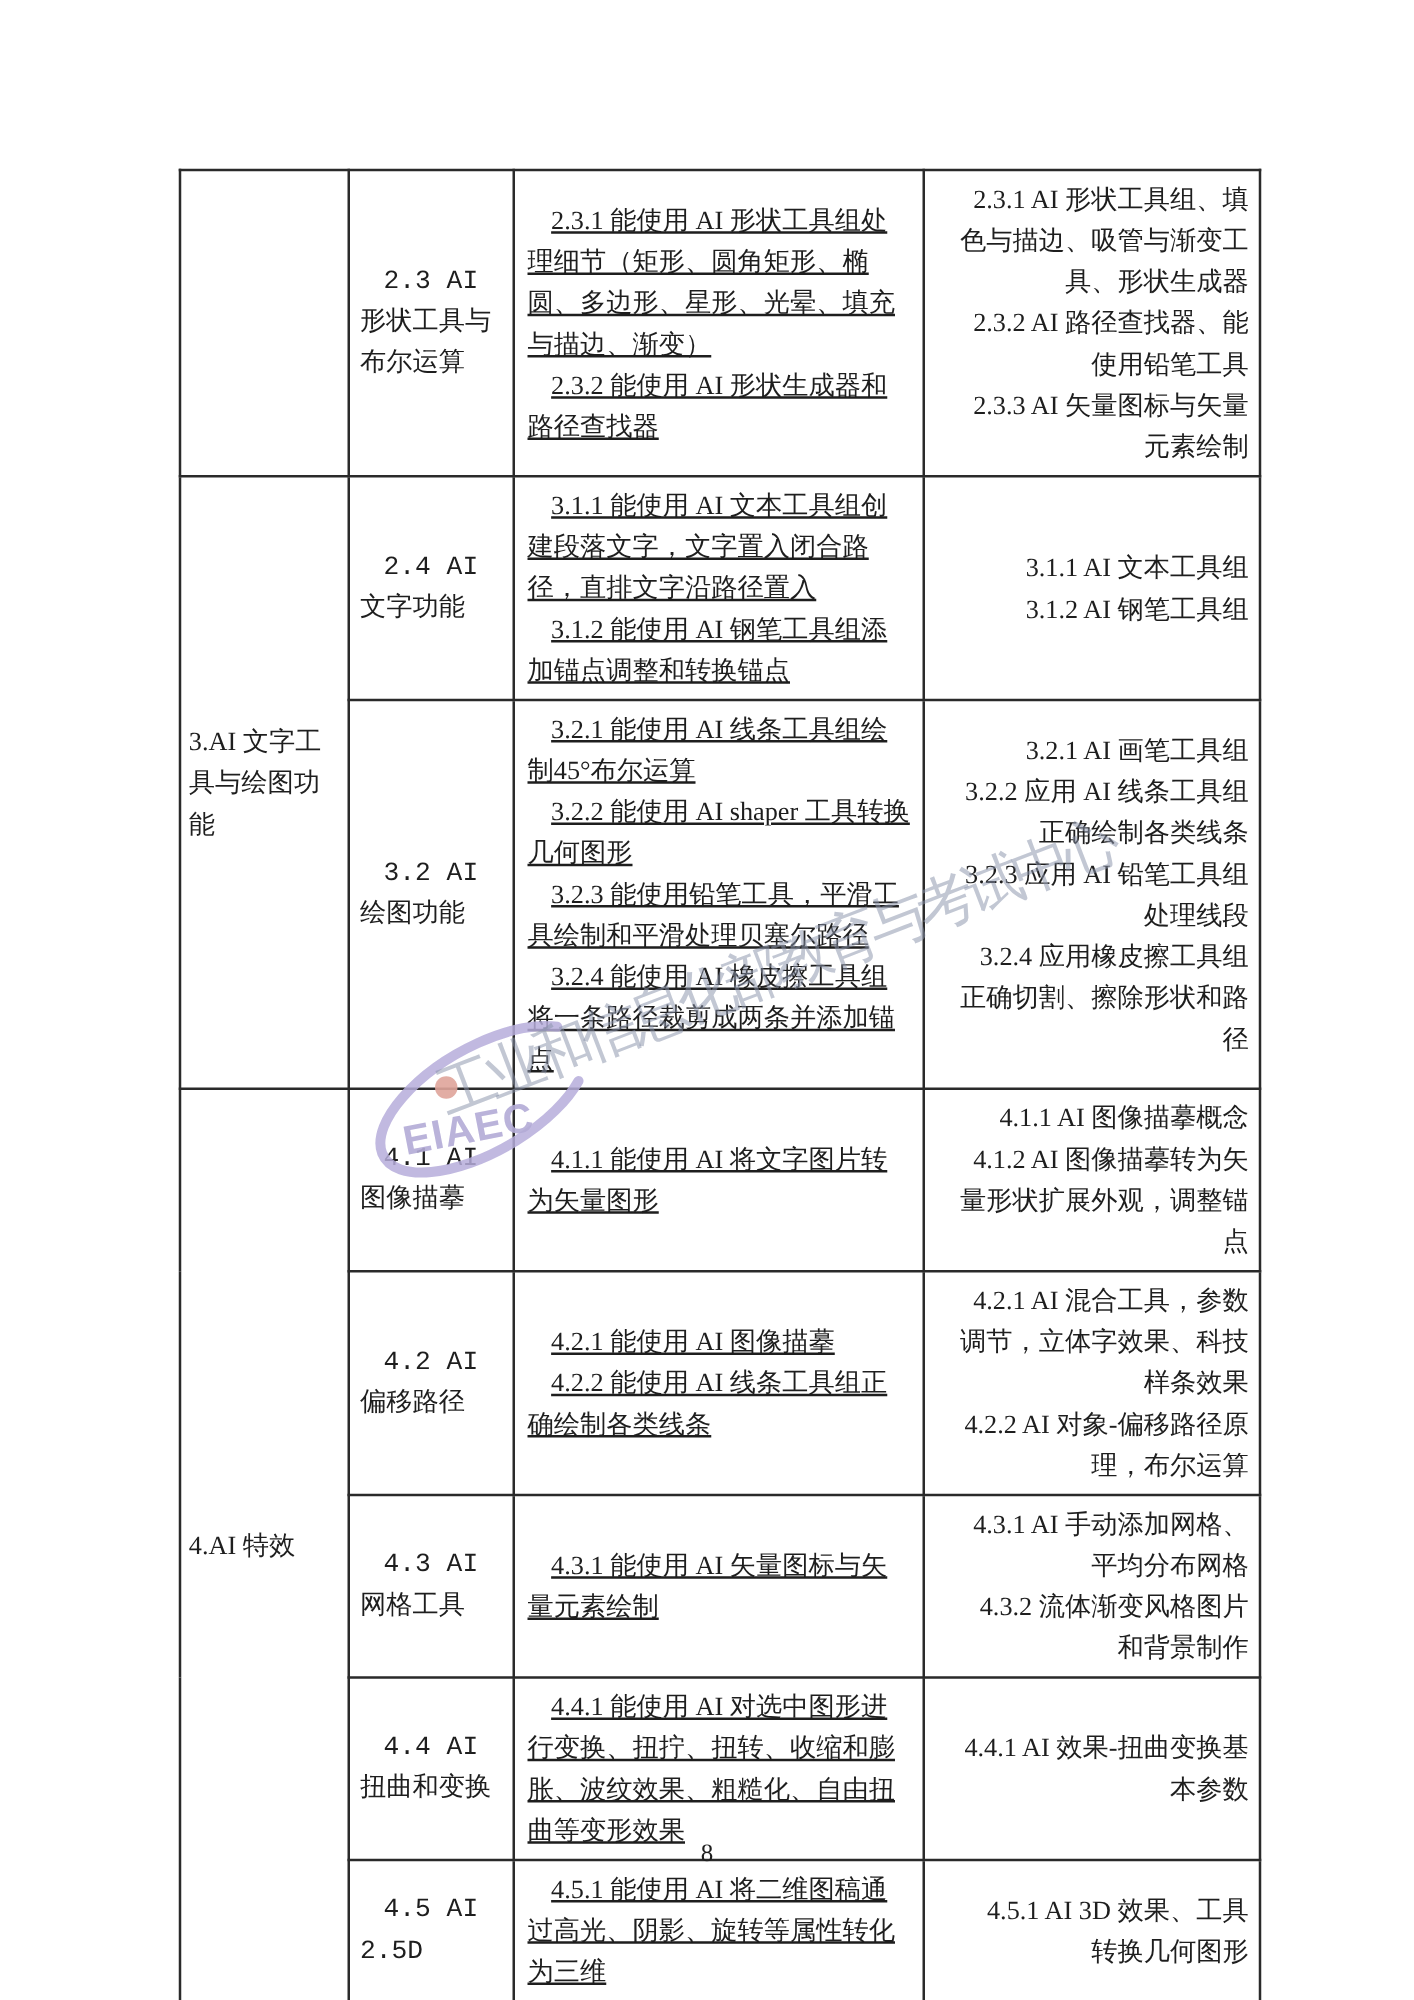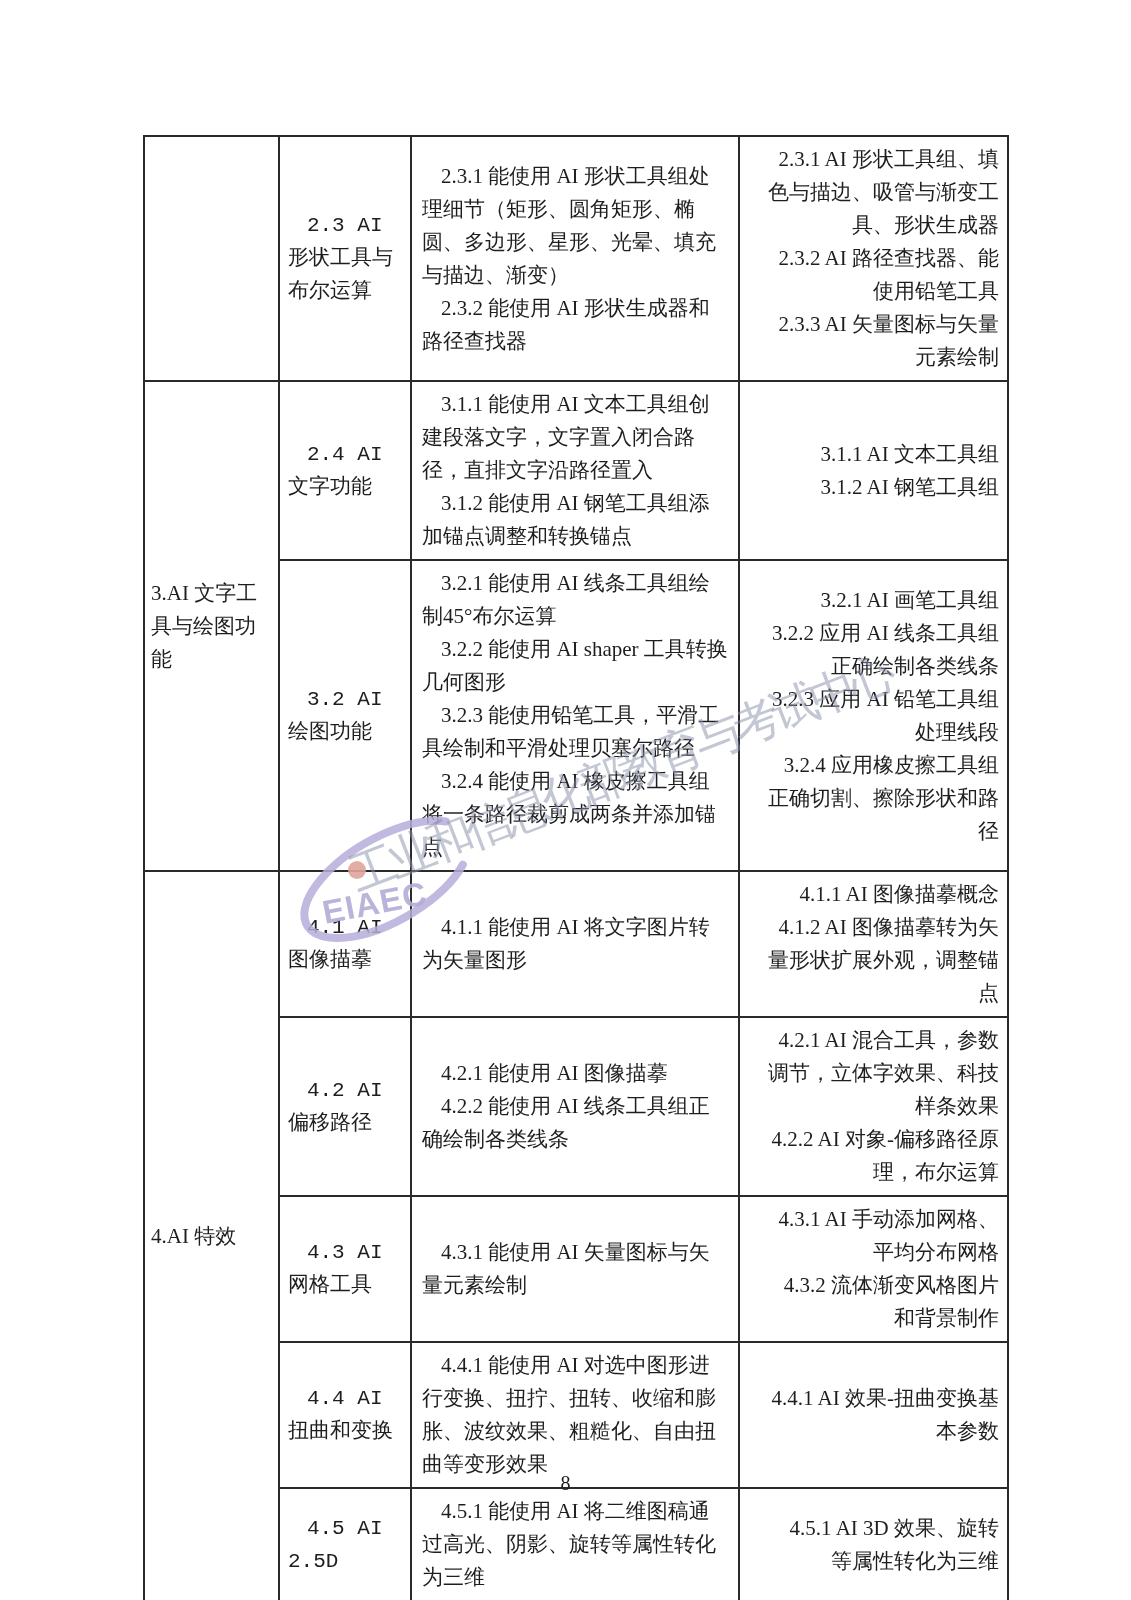--- a/index.html
+++ b/index.html
@@ -11,21 +11,21 @@
   .doc-table{
     position:absolute;left:143px;top:135px;width:864px;
     border-collapse:collapse;table-layout:fixed;
   }
   .doc-table td{
     border:2px solid #2a2a2a;vertical-align:middle;
     font-size:21px;line-height:33px;
   }
   td.cat{padding:4px 4px 4px 6px;font-family:Liberation Serif, serif;}
   td.topic{padding:4px 6px 4px 8px;font-family:Liberation Mono, monospace;}
-  td.skills{padding:6px 8px 6px 10px;}
+  td.skills{padding:6px 8px 6px 10px;text-decoration:underline;}
   td.knowledge{padding:6px 8px 6px 10px;text-align:right;}
   .doc-table p{margin:0;}
   .topic-p{text-indent:0.9em;}
   .item-p{text-indent:0.9em;}
   .cat-p{text-indent:0;}
   
   .watermark-layer{position:absolute;left:0;top:0;width:1131px;height:1600px;
     pointer-events:none;z-index:10;}
   .wm-text{
     position:absolute;left:352px;top:846px;
@@ -153,21 +153,21 @@
         </td>
       </tr>
       <tr style="height: 105px;">
         <td class="topic">
           <p class="topic-p">4.5 AI 2.5D</p>
         </td>
         <td class="skills">
           <p class="item-p">4.5.1 能使用 AI 将二维图稿通过高光、阴影、旋转等属性转化为三维</p>
         </td>
         <td class="knowledge">
-          <p class="item-p">4.5.1 AI 3D 效果、旋转等属性转化为三维</p>
+          <p class="item-p">4.5.1 AI 3D 效果、工具转换几何图形</p>
         </td>
       </tr>
     </tbody>
 </table>
 
 <div class="watermark-layer">
   <svg class="wm-logo" viewBox="0 0 205 140" xmlns="http://www.w3.org/2000/svg">
     <g transform="rotate(-30 100 70)">
       <path d="M 183 48 A 92 42 0 1 0 176 94" fill="none" stroke="#b6addb" stroke-width="8" stroke-linecap="round" opacity="0.85"></path>
     </g>

